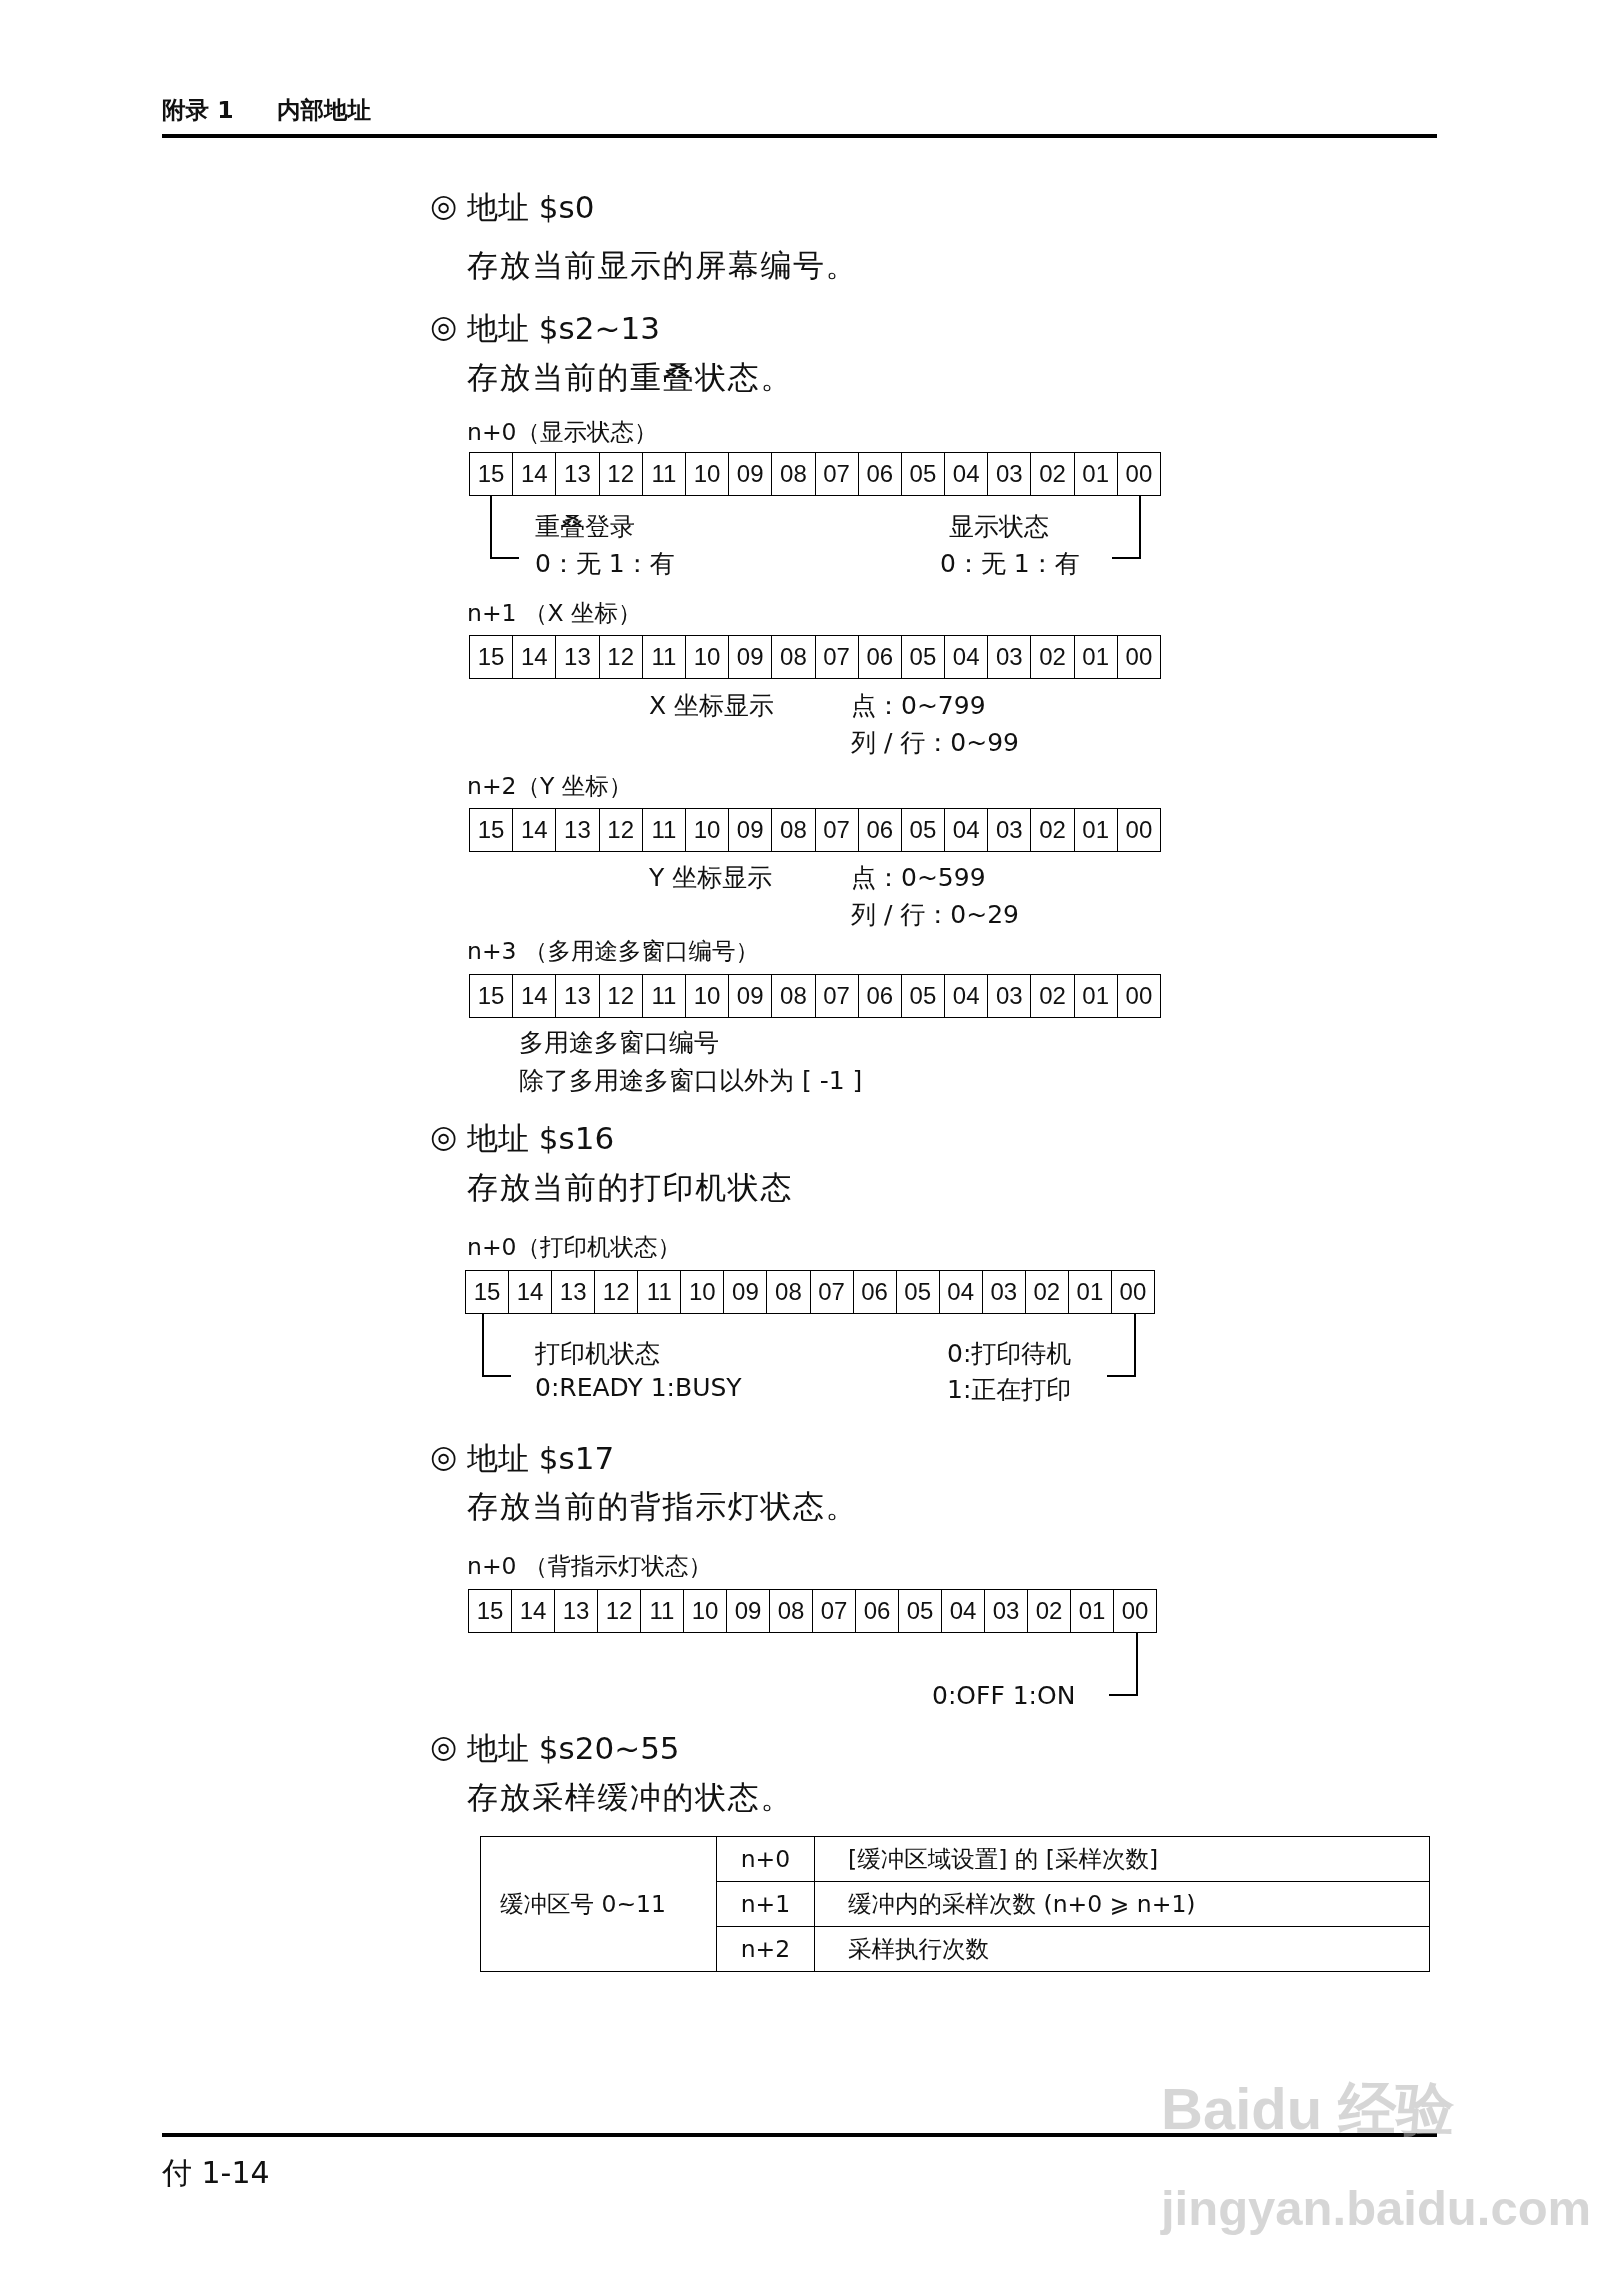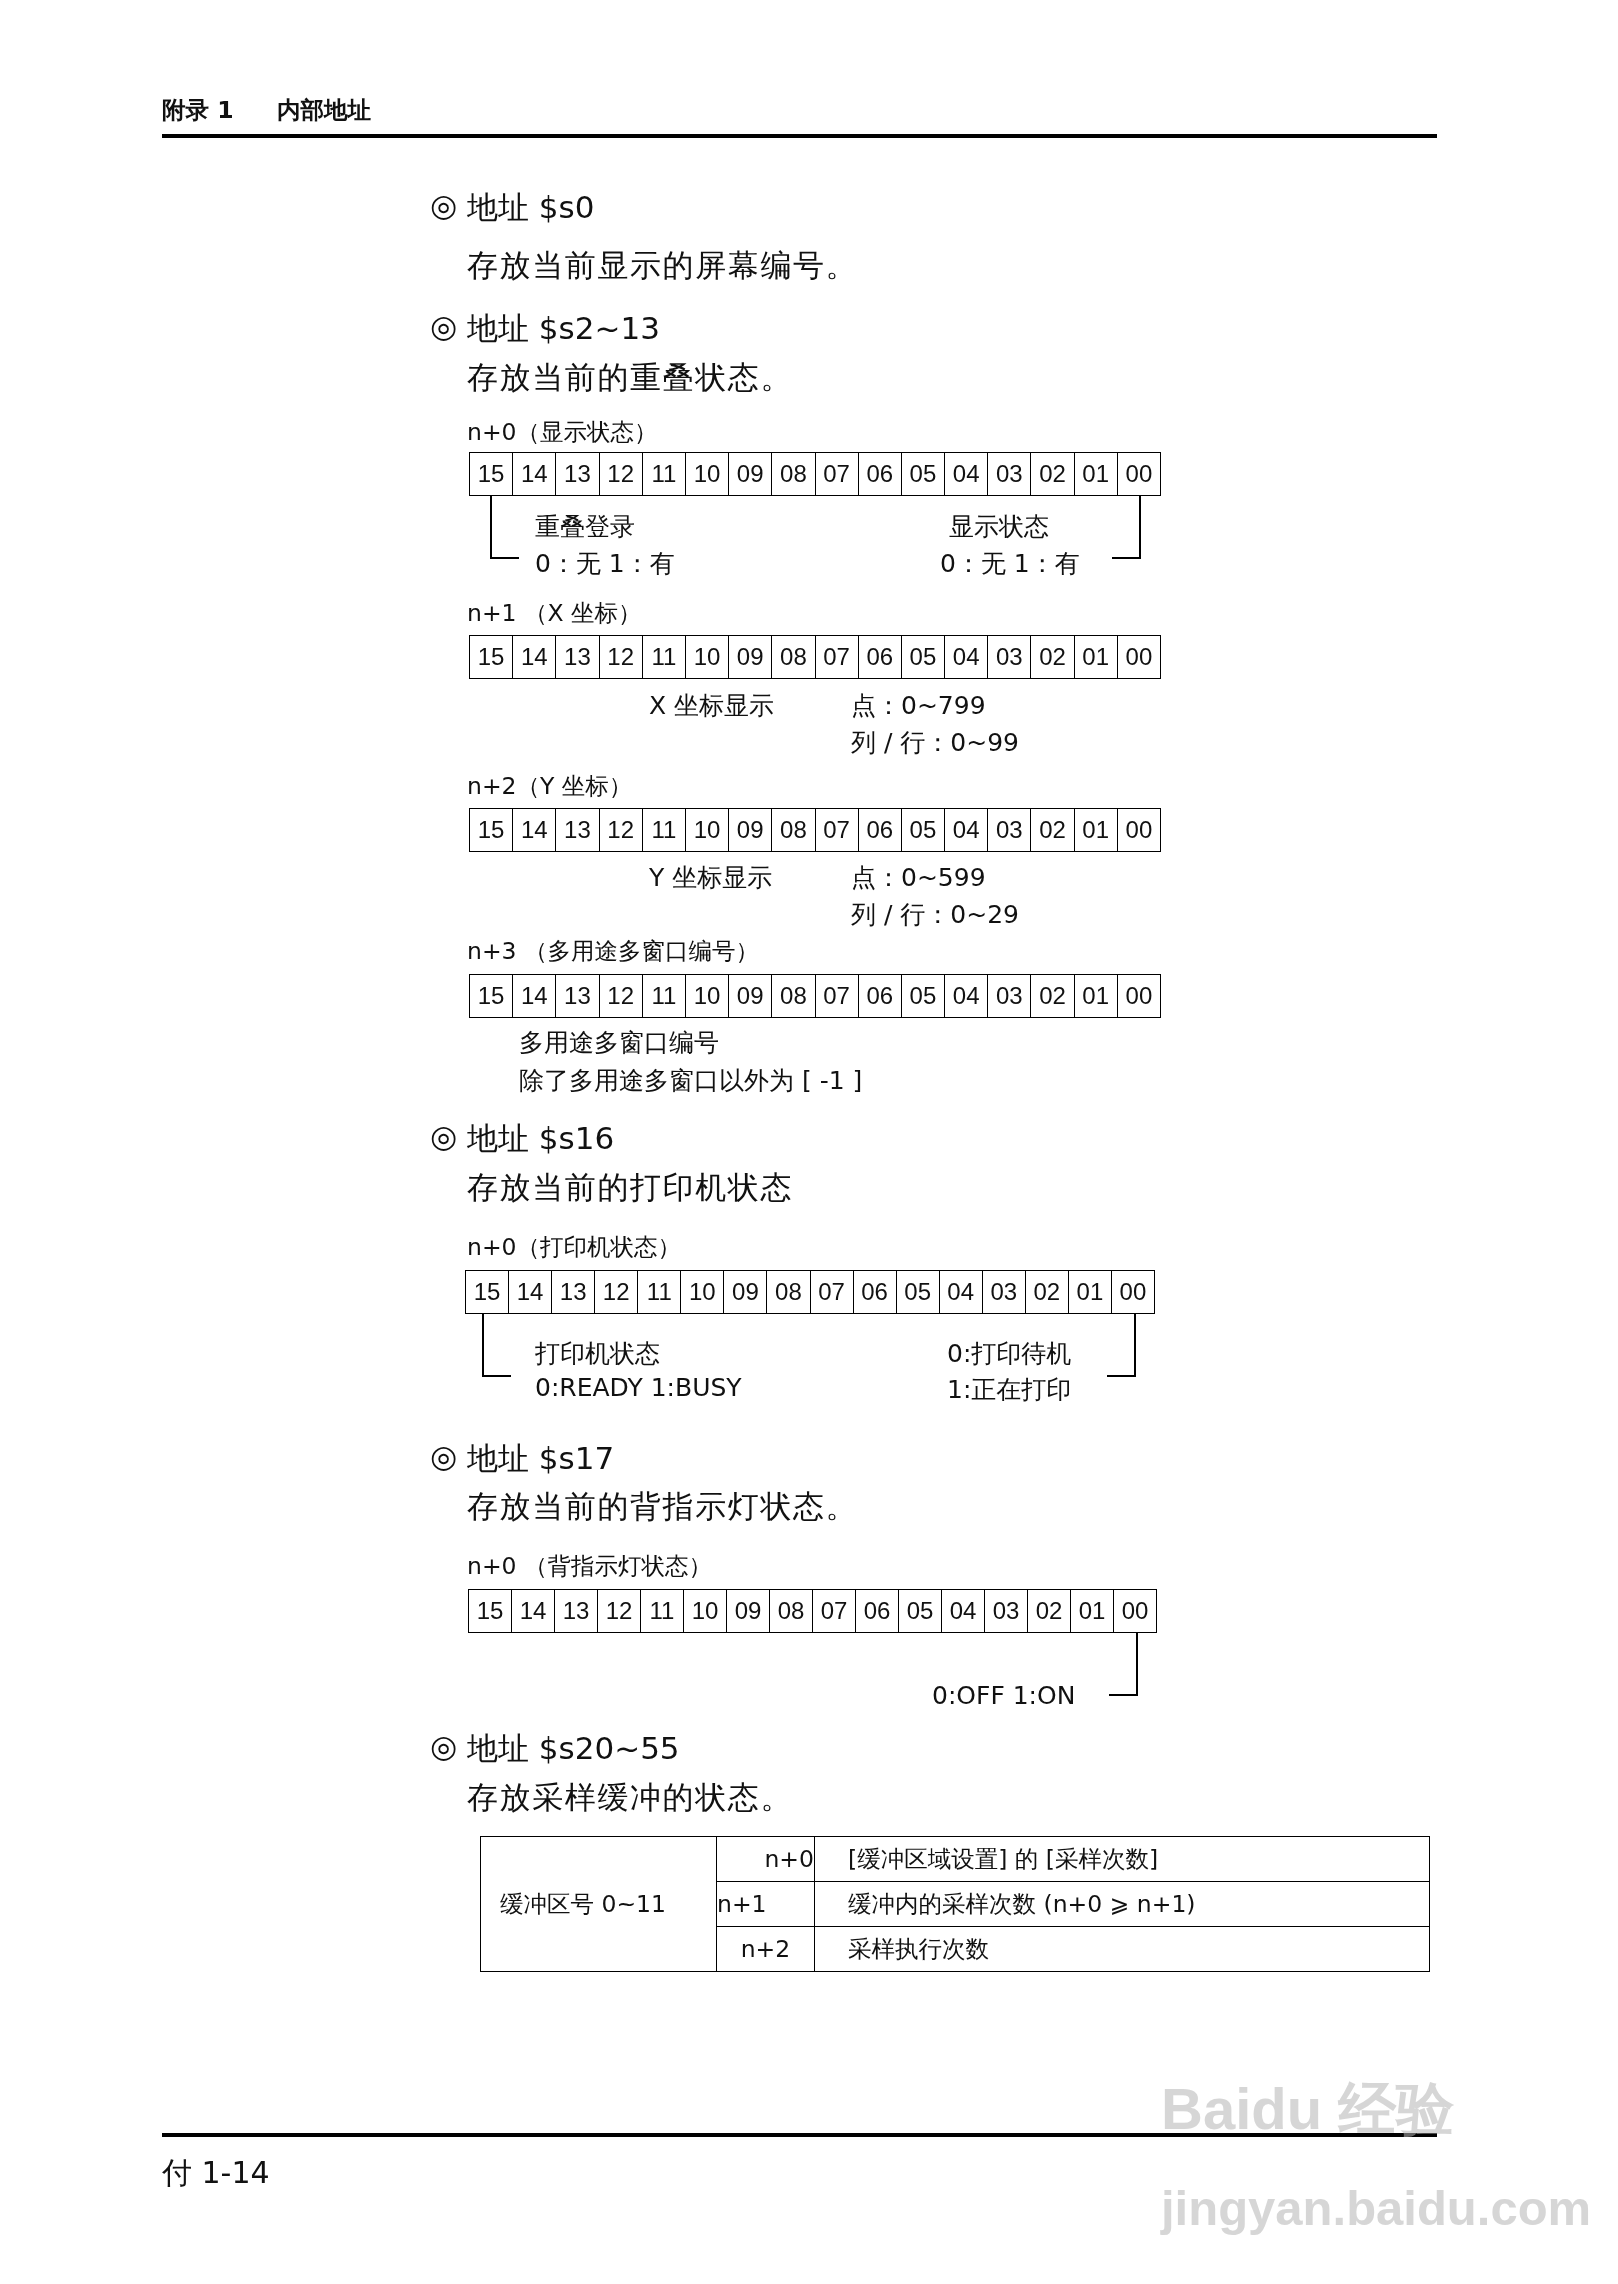--- a/index.html
+++ b/index.html
@@ -191,25 +191,25 @@
 <div class="abs note" style="left:932px; top:1681px;">0:OFF   1:ON</div>
 
 <div class="abs bullet" style="left:430px; top:1728px;">◎</div>
 <div class="abs heading" style="left:467px; top:1728px;">地址 $s20~55</div>
 <div class="abs desc" style="left:467px; top:1777px;">存放采样缓冲的状态。</div>
 
 <table class="buf" style="left:480px; top:1836px; width:950px;">
   <tbody>
       <tr>
     <td rowspan="3" style="width:236px; padding-left:19px; box-sizing:border-box;">缓冲区号 0~11</td>
-    <td style="width:97px; text-align:right; height:44px;">n+0</td>
+    <td style="width:97px; text-align:center; height:44px;">n+0</td>
     <td style="padding-left:33px;">[缓冲区域设置] 的 [采样次数]</td>
   </tr>
   <tr>
-    <td style="height:44px;margin-left:48px;">n+1</td>
+    <td style="text-align:center; height:44px;margin-left:48px;">n+1</td>
     <td style="padding-left:33px;">缓冲内的采样次数 (n+0 ⩾ n+1)</td>
   </tr>
   <tr>
     <td style="text-align:center; height:44px;">n+2</td>
     <td style="padding-left:33px;">采样执行次数</td>
   </tr>
 </tbody>
   </table>
 
 <div class="rule" style="left:162px; top:2133px; width:1275px;"></div>

